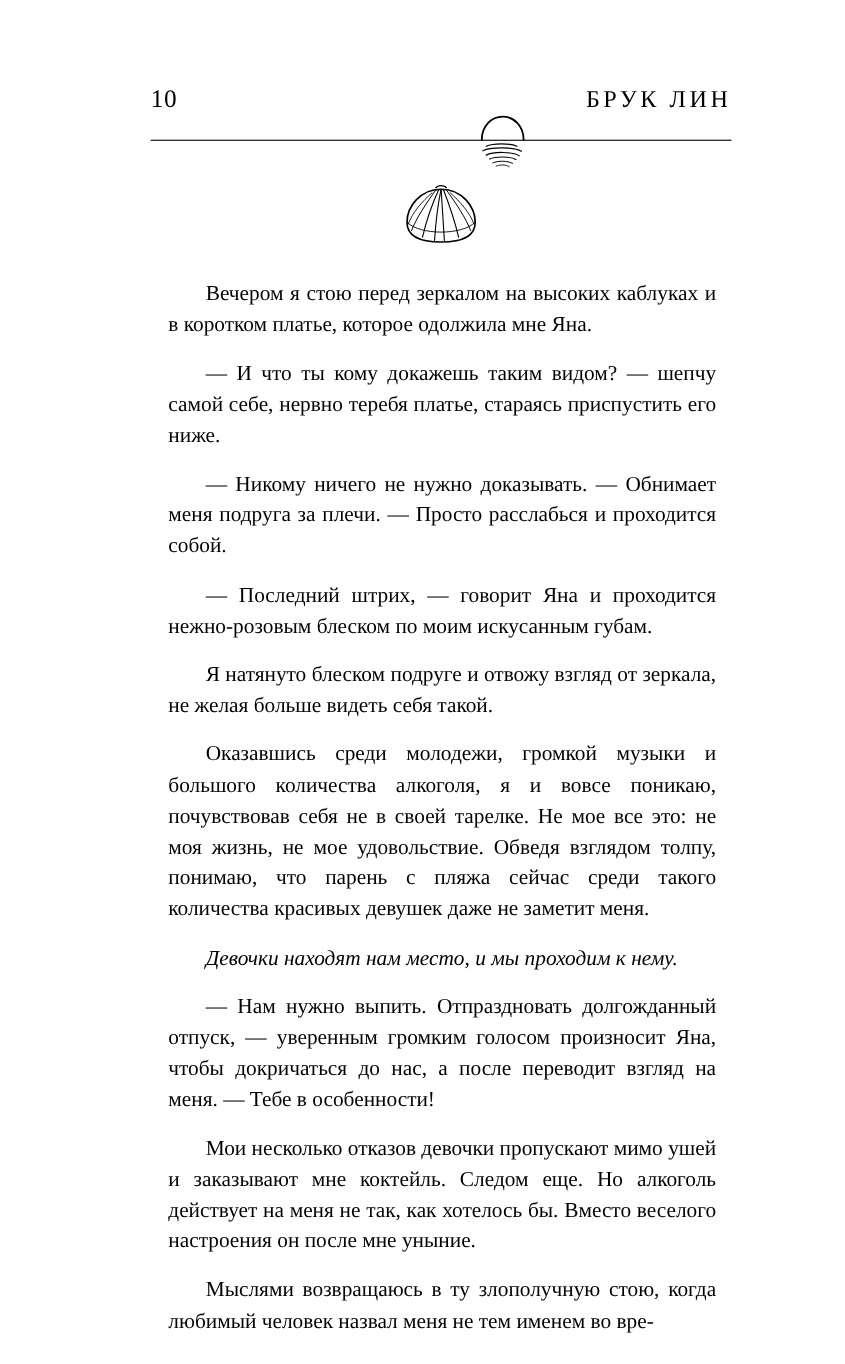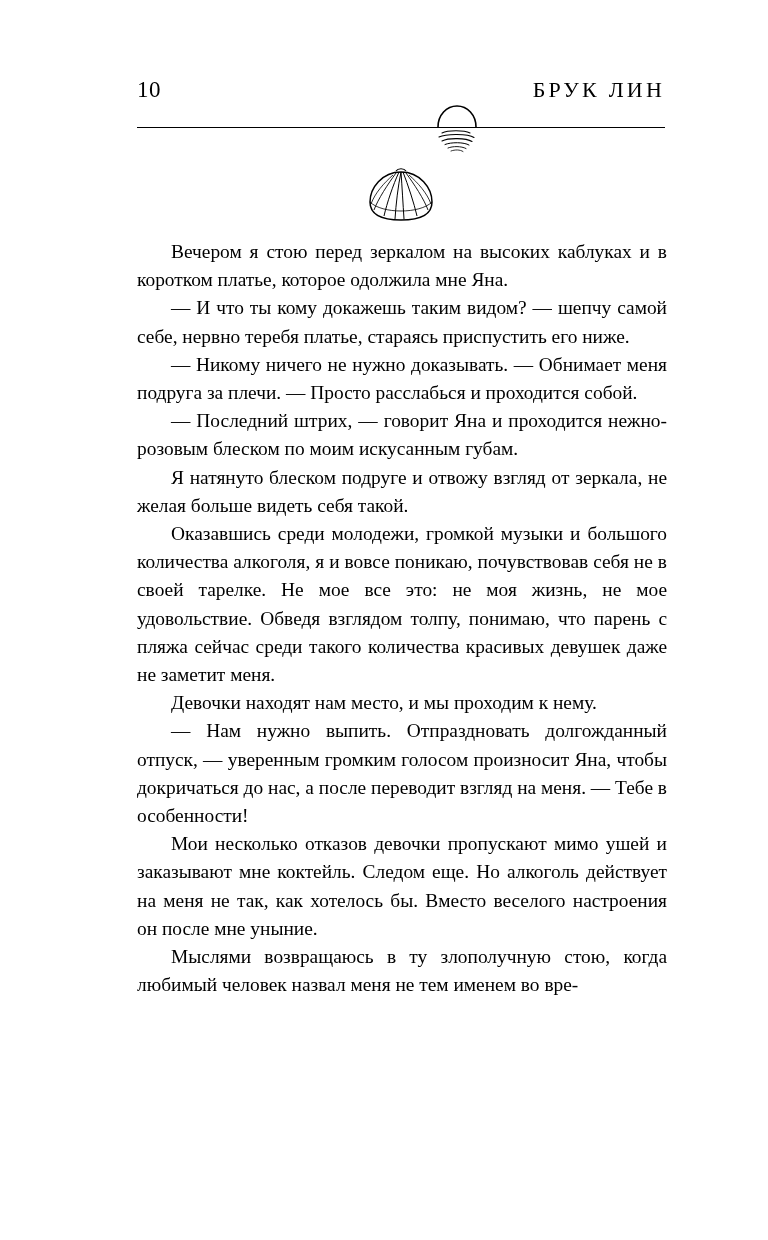--- a/index.html
+++ b/index.html
@@ -77,29 +77,30 @@
   }
 
   
   .textblock {
     position: absolute;
     left: 137px;
     top: 238px;
     width: 530px;
   }
   .textblock p {
-    margin: 0;
+    margin: 16px;
     font-size: 19.4px;
     line-height: 28.2px;
     text-align: justify;
     text-indent: 34px;
     hyphens: manual;
   }
   .textblock p.nojust {
     text-align: left;
+    font-style: italic;
   }
 </style>
 </head>
 <body>
 
 <div class="page">
 
   <div class="header">
     <span class="folio">10</span>
     <span class="book-title">БРУК ЛИН</span>

